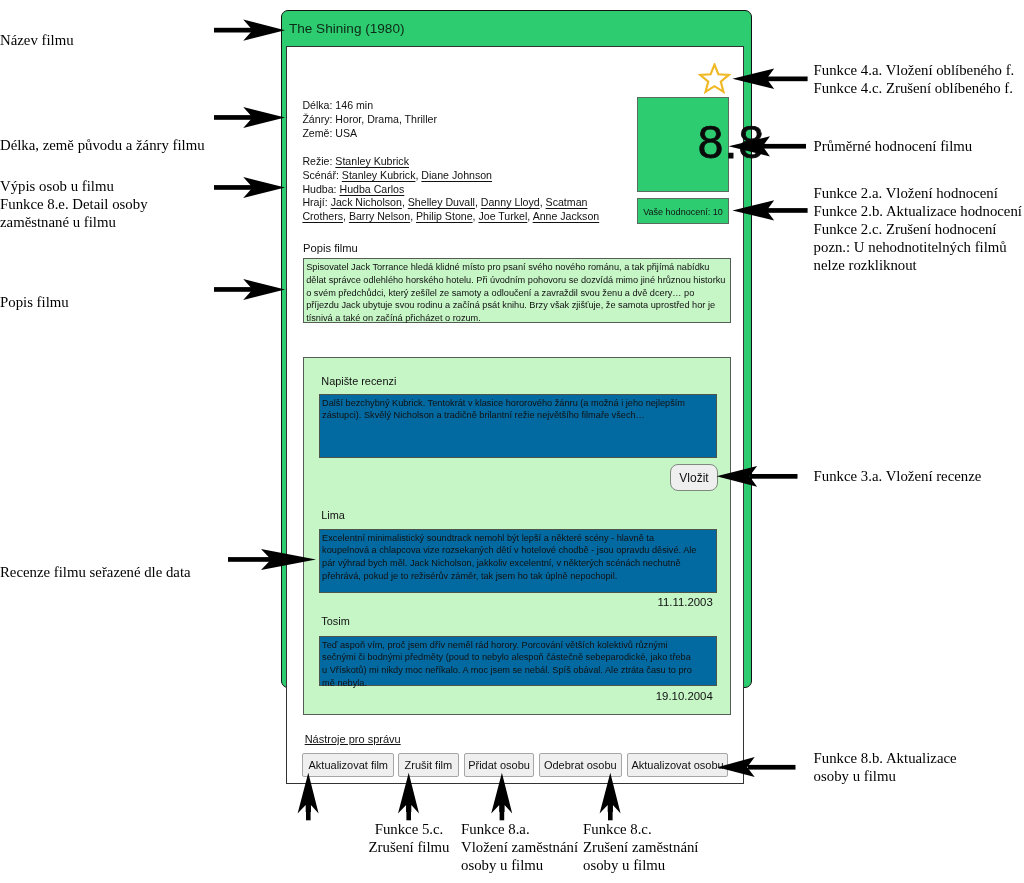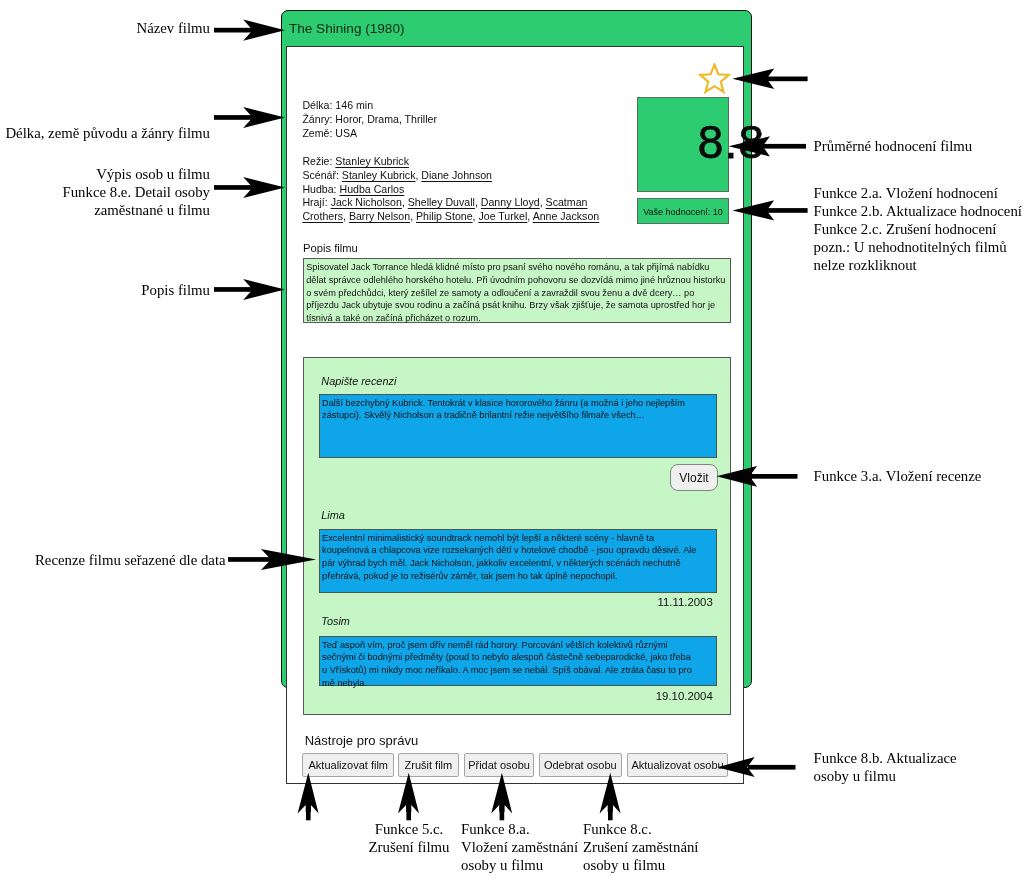--- a/index.html
+++ b/index.html
@@ -37,49 +37,49 @@
 
   
   #desc-label{position:absolute;left:16px;top:194.7px;font-size:11.2px;color:#111;}
   #desc-box{position:absolute;left:15.6px;top:211.1px;width:428px;height:64.5px;
       background:#c6f5c6;border:1px solid #555c55;box-sizing:border-box;
       font-size:9.2px;color:#111;line-height:12.6px;padding:2px 3.5px 0 2.5px;}
 
   
   #reviews{position:absolute;left:15.7px;top:309.9px;width:428px;height:357.5px;
       background:#c6f5c6;border:1px solid #555c55;box-sizing:border-box;}
-  .rev-label{position:absolute;font-size:10.9px;color:#111;font-style:italic;}
-  .rev-box{position:absolute;background:#0ea5e9;border:1px solid #4d554d;box-sizing:border-box;
+  .rev-label{position:absolute;font-size:10.9px;color:#111;}
+  .rev-box{position:absolute;background:#0369a1;border:1px solid #4d554d;box-sizing:border-box;
       font-size:9.2px;color:#111;line-height:12.6px;padding:2px 18px 0 2px;}
   .rev-date{position:absolute;font-size:11.4px;color:#111;text-align:right;}
 
   #new-rev-label{left:17.5px;top:17px;}
   #new-rev-box{left:15.3px;top:35.5px;width:398px;height:64px;}
   #submit-btn{position:absolute;left:366px;top:105.5px;width:48.5px;height:27px;
       background:#f0eff0;border:1px solid #7d8a7d;border-radius:8px;box-sizing:border-box;
       font-size:12px;color:#111;text-align:center;line-height:26px;}
 
   #rev1-label{left:17.5px;top:151px;}
   #rev1-box{left:15.3px;top:170.5px;width:398px;height:64.5px;}
   #rev1-date{left:16px;top:238px;width:393px;}
   #rev2-label{left:17.5px;top:257px;}
   #rev2-box{left:15.3px;top:277.5px;width:398px;height:50px;}
   #rev2-date{left:16px;top:331.5px;width:393px;}
 
   
-  #tools-label{position:absolute;left:17.6px;top:685.6px;font-size:13px;color:#111;}
+  #tools-label{position:absolute;left:17.6px;top:685.6px;font-size:11px;color:#111;text-decoration:underline;}
   #tools{position:absolute;left:15.2px;top:705.5px;height:24px;}
   .tool-btn{position:absolute;top:0;height:24.5px;background:#efefef;border:1px solid #a6a6a6;
       border-radius:2px;box-sizing:border-box;font-size:11px;color:#111;
       text-align:center;line-height:22.5px;white-space:nowrap;}
 
   
   .ann{position:absolute;font-family:"Liberation Serif",serif;font-size:14.8px;color:#000;
        line-height:17.9px;white-space:pre;}
-  .ann.r{text-align:right;}
+  .ann.r{margin-top:12px;}
   .ann.l{text-align:left;}
   .ann.c{text-align:center;}
   svg.arrows{position:absolute;left:0;top:0;width:1024px;height:883px;overflow:visible;}
 </style>
 </head>
 <body>
 
 <div class="stage">
 
   <div id="window">
@@ -138,20 +138,22 @@
   </div>
 
   <div class="ann r" style="left:0;top:20px;width:210px">Název filmu</div>
   <div class="ann r" style="left:0;top:125px;width:210px">Délka, země původu a žánry filmu</div>
   <div class="ann r" style="left:0;top:166px;width:210px">Výpis osob u filmu
 Funkce 8.e. Detail osoby
 zaměstnané u filmu</div>
   <div class="ann r" style="left:0;top:282px;width:210px">Popis filmu</div>
   <div class="ann r" style="left:0;top:552px;width:225.6px">Recenze filmu seřazené dle data</div>
 
+  <div class="ann l" style="left:813.6px;top:62px">Funkce 4.a. Vložení oblíbeného f.
+Funkce 4.c. Zrušení oblíbeného f.</div>
   <div class="ann l" style="left:813.6px;top:138px">Průměrné hodnocení filmu</div>
   <div class="ann l" style="left:813.6px;top:185px">Funkce 2.a. Vložení hodnocení
 Funkce 2.b. Aktualizace hodnocení
 Funkce 2.c. Zrušení hodnocení
 pozn.: U nehodnotitelných filmů
 nelze rozkliknout</div>
   <div class="ann l" style="left:813.6px;top:468px">Funkce 3.a. Vložení recenze</div>
   <div class="ann l" style="left:813.6px;top:750px">Funkce 8.b. Aktualizace
 osoby u filmu</div>
 

